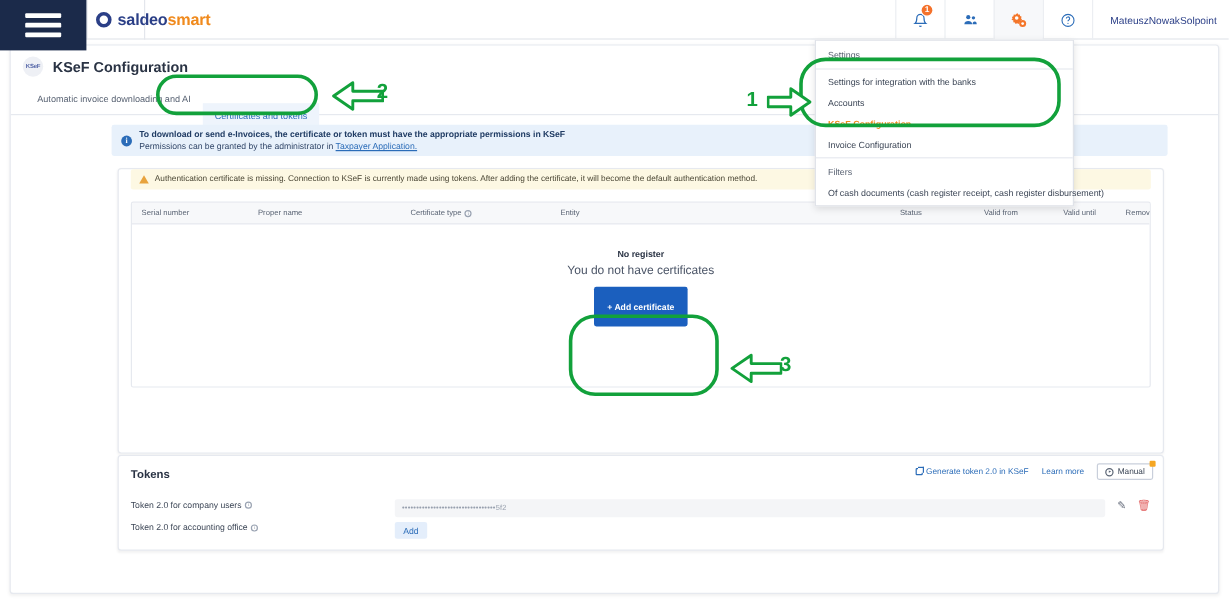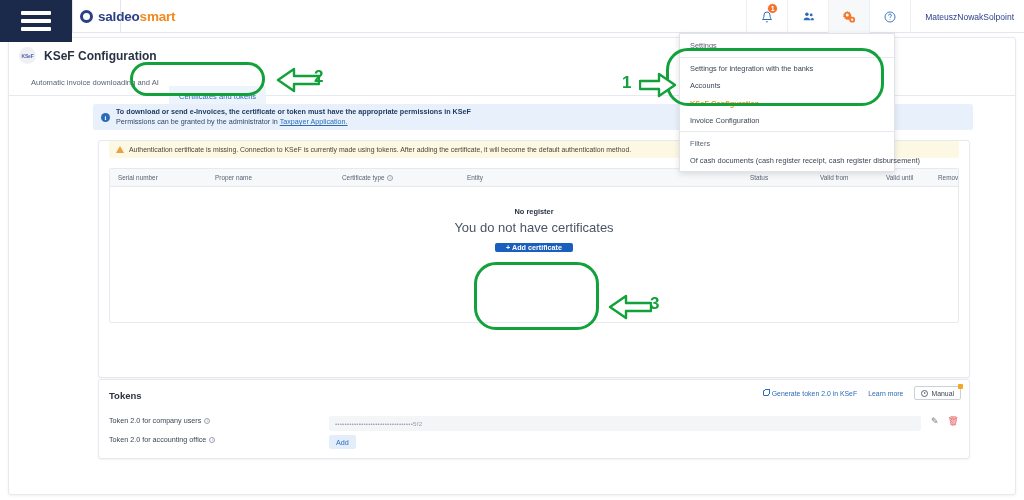--- a/index.html
+++ b/index.html
@@ -194,24 +194,24 @@
   .i-circle {
     width:6px; height:6px; border-radius:50%; border:1px solid #9aa3b2;
     font-size:4.6px; color:#9aa3b2; display:flex; align-items:center;
     justify-content:center; font-family:"Liberation Serif", serif;
   }
   .empty-state {
     position:absolute; left:0; right:0; top:38px;
     display:flex; flex-direction:column; align-items:center; gap:4px;
   }
   .es-title { font-size:7.4px; font-weight:bold; color:#2a3344; }
-  .es-sub { font-size:13px; color:#4a5466; }
+  .es-sub { font-size:10px; color:#4a5466; }
   .addcert-btn {
     margin-top:4px; background:#1b5fbe; color:#fff; border:none; border-radius:2px;
-    font-size:7.2px; font-weight:bold; padding:0 11px; cursor:pointer;
+    font-size:7.2px; font-weight:bold; padding:12px 11px; cursor:pointer;
     font-family:"Liberation Sans", sans-serif; display:flex; align-items:center; gap:4px;
   }
 
   
   .tokrow { position:absolute; left:10px; right:10px; display:flex; align-items:flex-start; }
   #tokrow1 { top:36px; height:16px; }
   #tokrow2 { top:55px; height:16px; }
   .tok-label {
     width:220px; font-size:7.2px; color:#3c4656; display:flex; align-items:center; gap:3px;
   }

